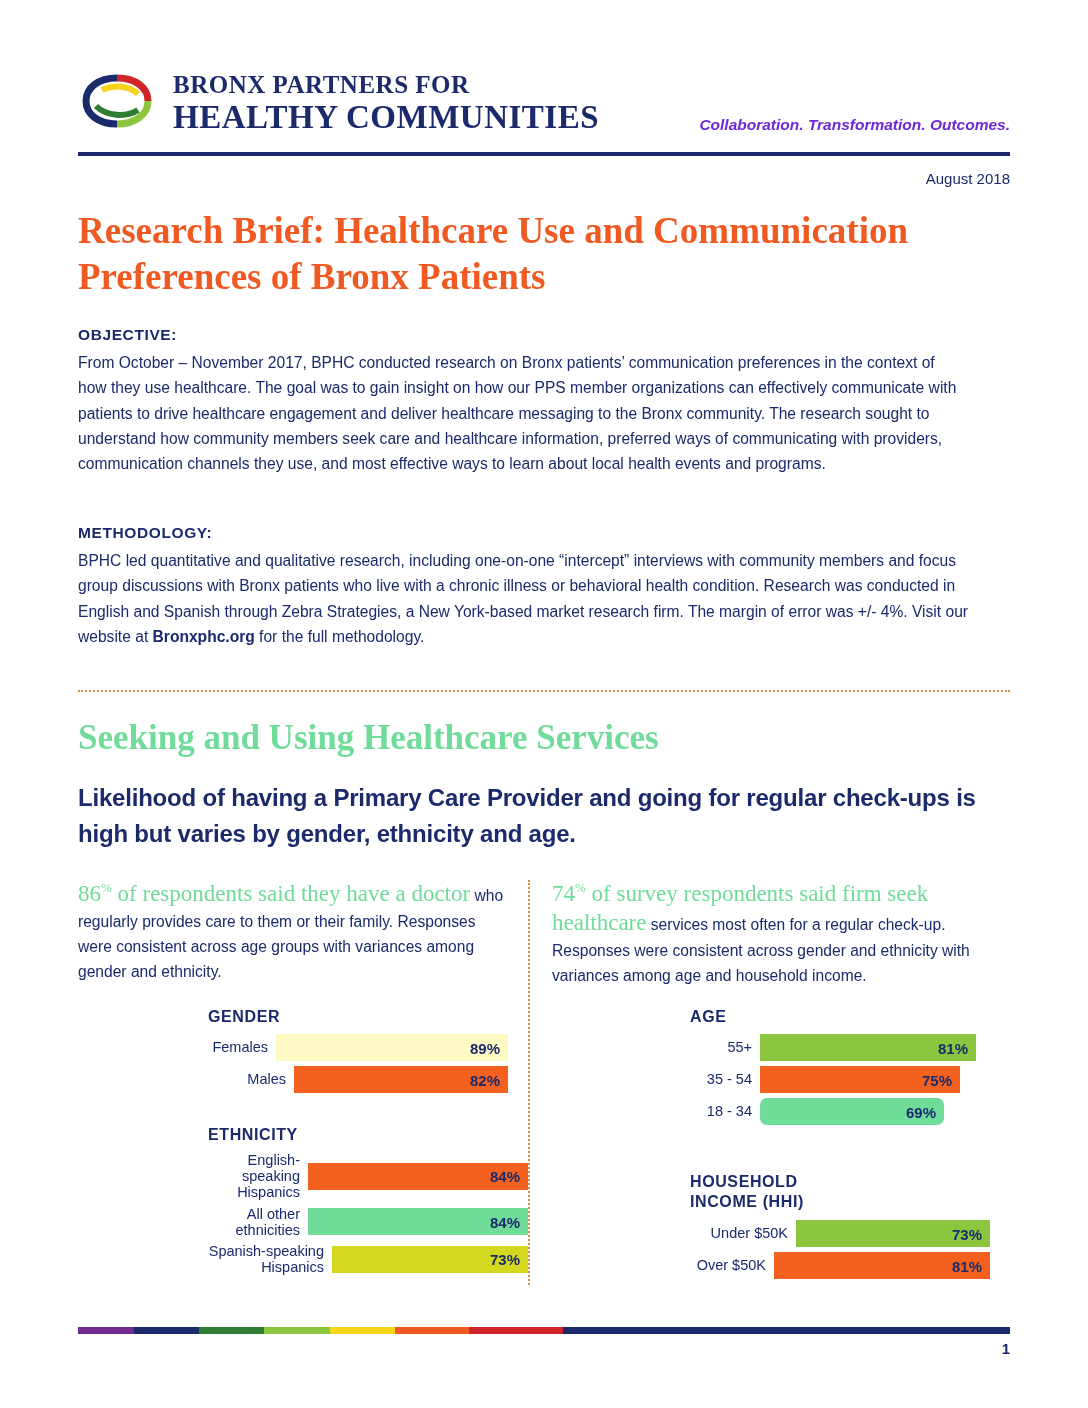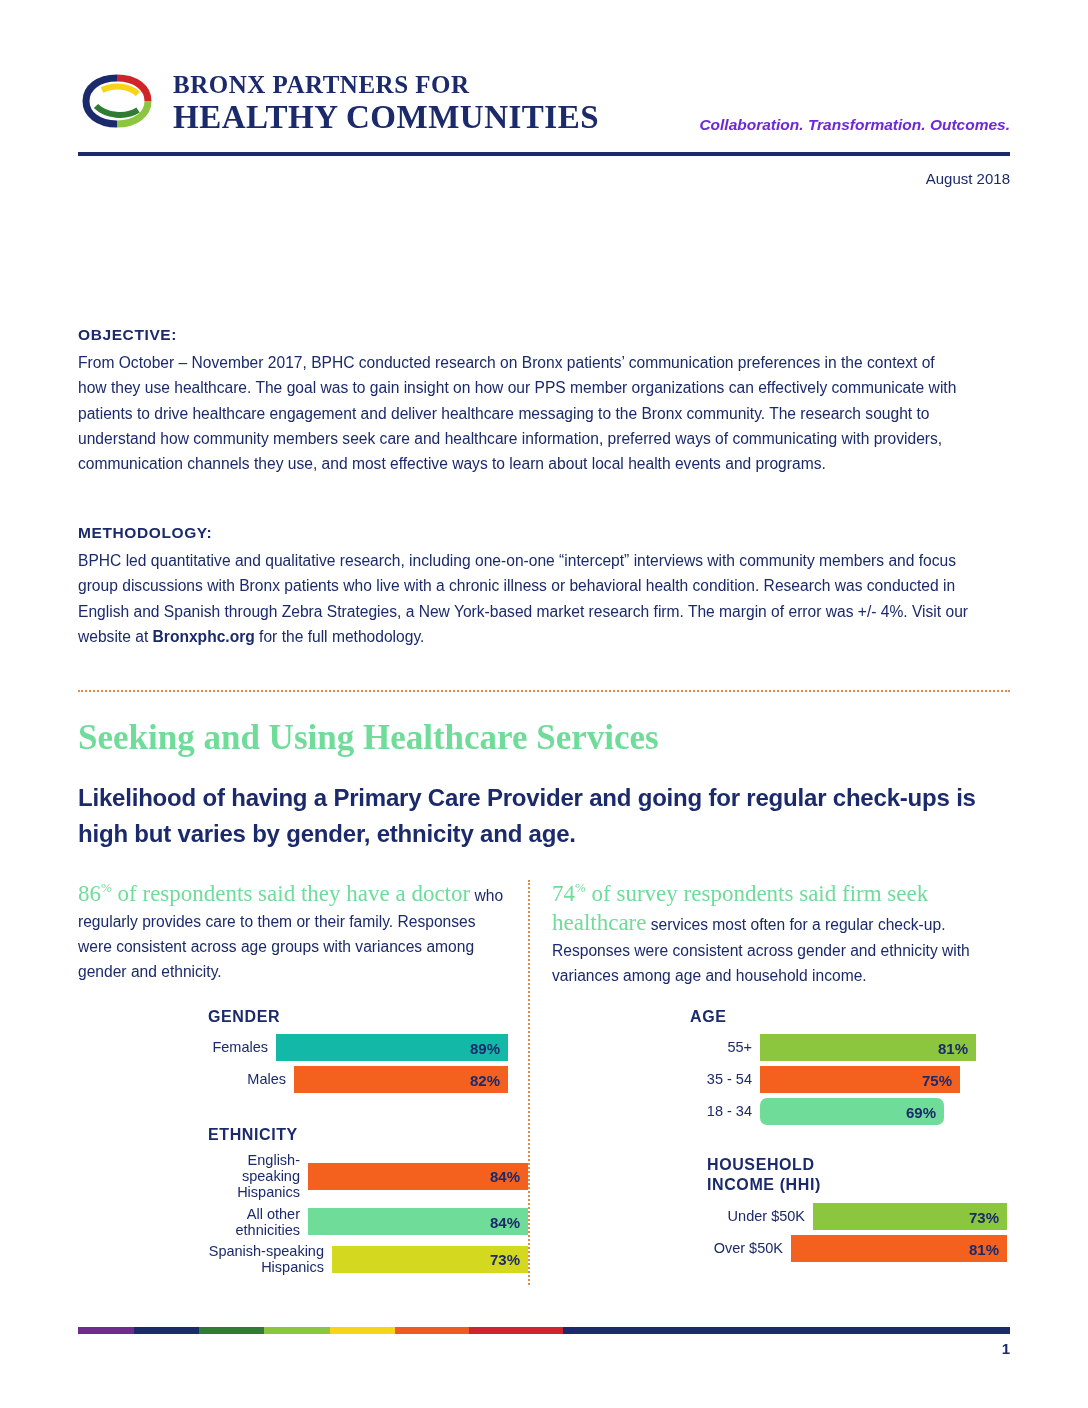--- a/index.html
+++ b/index.html
@@ -283,20 +283,21 @@
     </div>
     <div class="logo-text">
       <span class="logo-line1">BRONX PARTNERS FOR</span>
       <span class="logo-line2">HEALTHY COMMUNITIES</span>
     </div>
     <div class="tagline">Collaboration. Transformation. Outcomes.</div>
   </div>
   <div class="header-rule"></div>
   <div class="date">August 2018</div>
 
+  <div class="doc-title">Research Brief: Healthcare Use and Communication Preferences of Bronx Patients</div>
 
   <div class="objective">
     <div class="sect-label">OBJECTIVE:</div>
     <div class="body-text">From October – November 2017, BPHC conducted research on Bronx patients’ communication preferences in the context of how they use healthcare. The goal was to gain insight on how our PPS member organizations can effectively communicate with patients to drive healthcare engagement and deliver healthcare messaging to the Bronx community. The research sought to understand how community members seek care and healthcare information, preferred ways of communicating with providers, communication channels they use, and most effective ways to learn about local health events and programs.</div>
   </div>
 
   <div class="methodology">
     <div class="sect-label">METHODOLOGY:</div>
     <div class="body-text"><span>BPHC led quantitative and qualitative research, including one-on-one  “intercept” interviews with community members and focus group discussions with Bronx patients who live with a chronic illness or behavioral health condition. Research was conducted in English and Spanish through Zebra Strategies, a New York-based market research firm. The margin of error was +/- 4%. Visit our website at </span><span class="inline-bold">Bronxphc.org</span><span> for the full methodology.</span></div>
   </div>
@@ -311,21 +312,21 @@
   <div class="col col-left">
     <div class="lede">
       <span class="hl"><span>86</span><sup>%</sup></span><span class="hl"> of respondents said they have a </span><span class="hl">doctor</span><span> who regularly provides care to them or their family. Responses were consistent across age groups with variances among gender and ethnicity.</span>
     </div>
 
     <div class="chart-block" style="left:130px; top:128px; width:300px;">
       <div class="chart-title">GENDER</div>
       <div class="bar-row">
         <div class="bar-label" style="width:96px;">Females</div>
         <div class="bar-track" style="width:232px;">
-          <div class="bar-fill" style="width:232px; background:#14b8a6;">
+          <div class="bar-fill" style="width:232px; background:#fef9c3;">
             <span class="bar-value">89%</span>
           </div>
         </div>
       </div>
       <div class="bar-row">
         <div class="bar-label" style="width:96px;">Males</div>
         <div class="bar-track" style="width:214px;">
           <div class="bar-fill" style="width:214px; background:#f4611f;">
             <span class="bar-value">82%</span>
           </div>
@@ -388,21 +389,21 @@
       <div class="bar-row">
         <div class="bar-label" style="width:62px;">18 - 34</div>
         <div class="bar-track" style="width:184px;">
           <div class="bar-fill" style="width:184px; background:#6fdc9a;border-radius:7px;">
             <span class="bar-value">69%</span>
           </div>
         </div>
       </div>
     </div>
 
-    <div class="chart-block" style="left:138px; top:275px; width:300px;margin-left:17px;">
+    <div class="chart-block" style="left:138px; top:292px; width:300px;">
       <div class="chart-title" style="line-height:1.25;">
         <span>HOUSEHOLD</span><br>
         <span>INCOME (HHI)</span>
       </div>
       <div class="bar-row">
         <div class="bar-label" style="width:102px;">Under $50K</div>
         <div class="bar-track" style="width:194px;">
           <div class="bar-fill" style="width:194px; background:#8cc63e;">
             <span class="bar-value">73%</span>
           </div>

